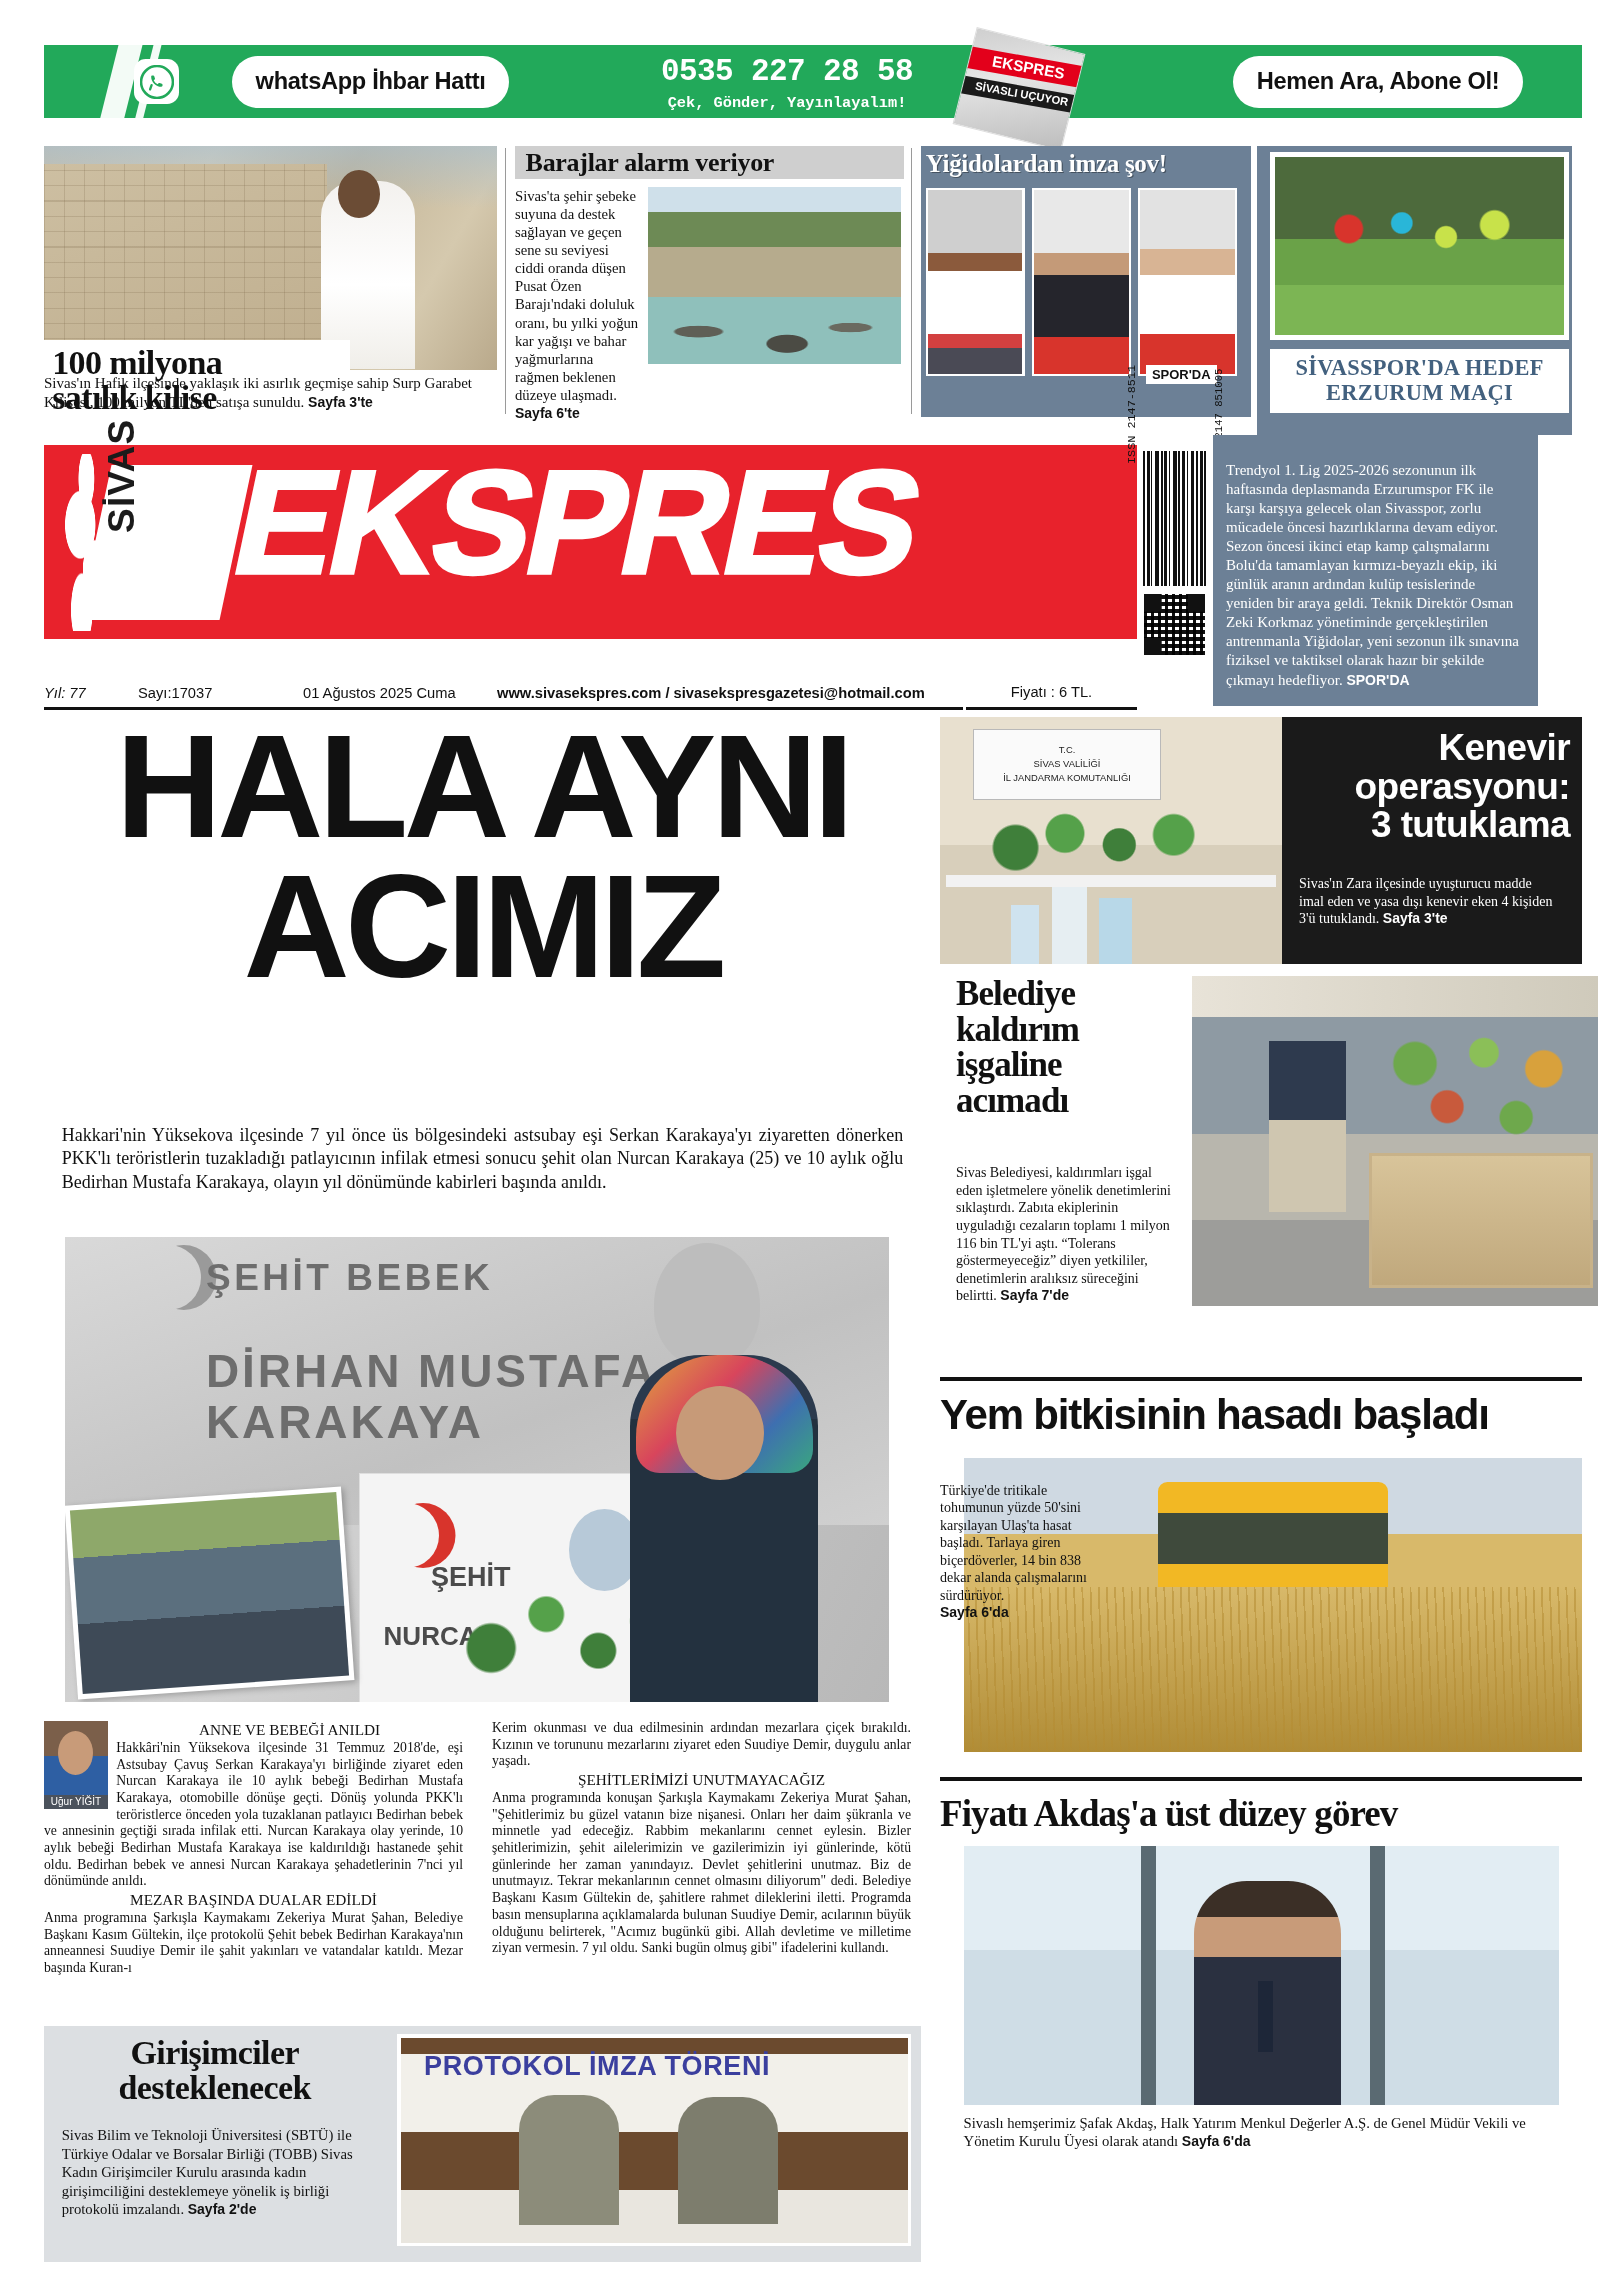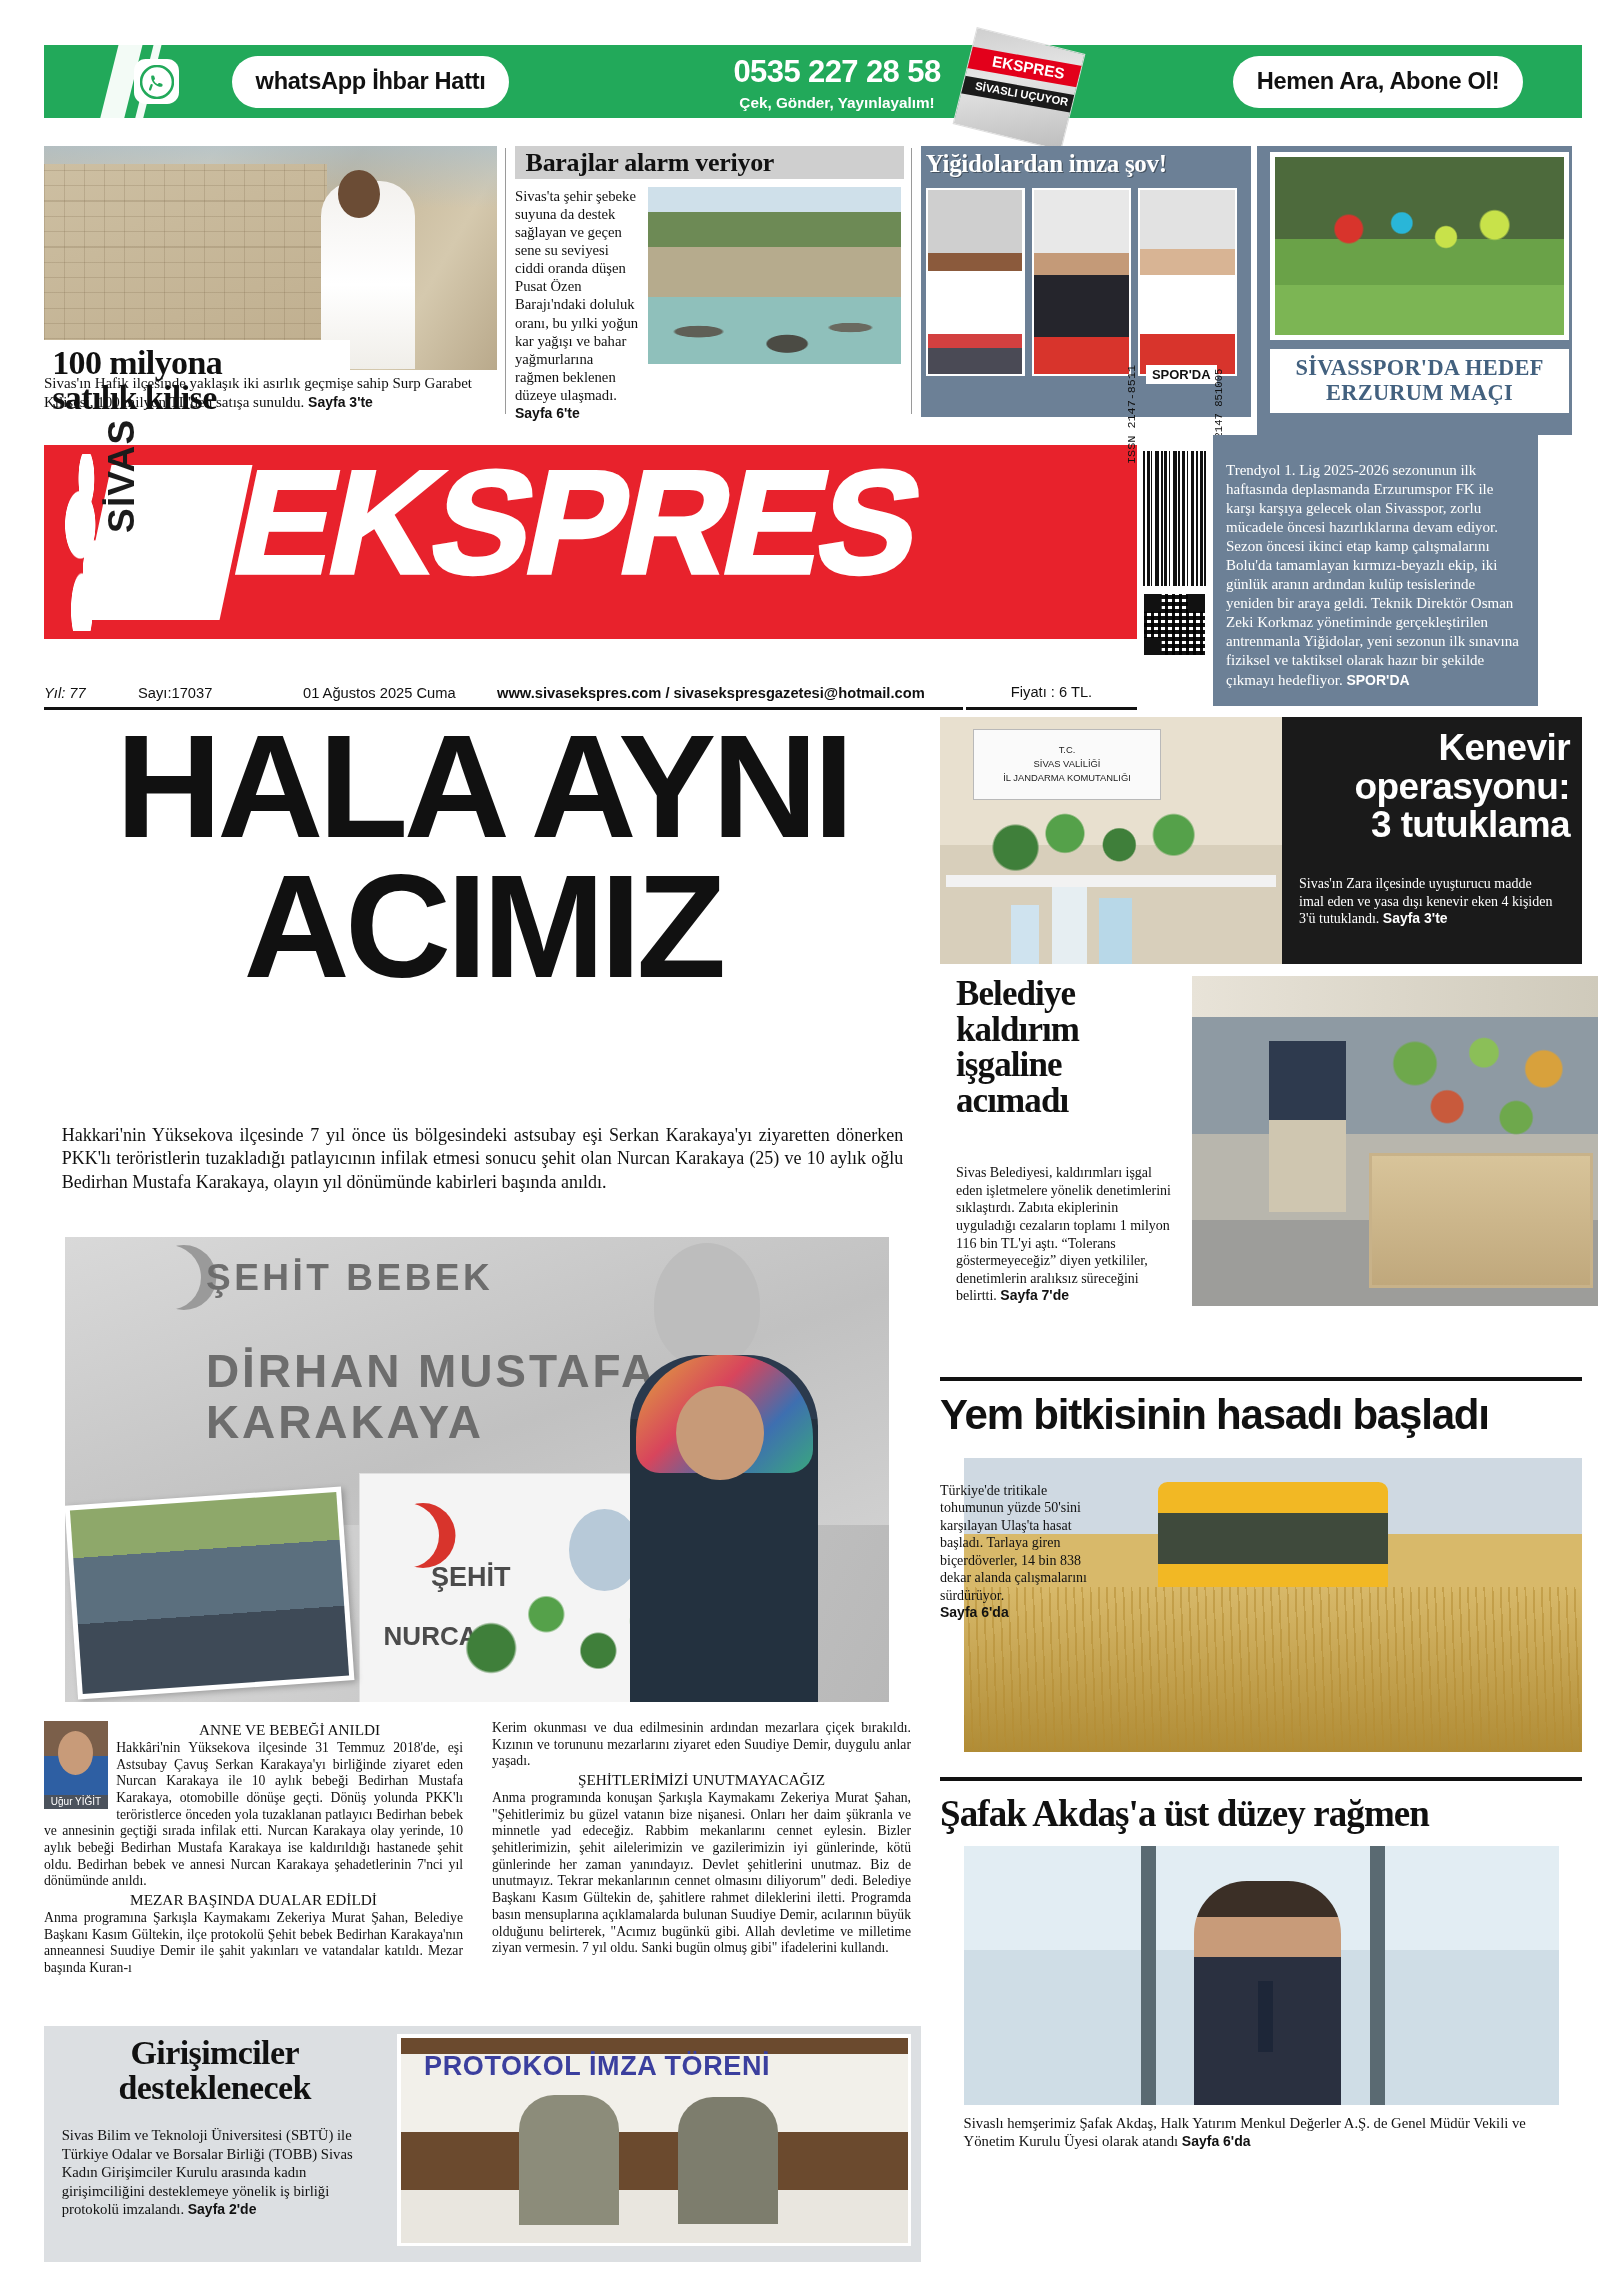--- a/index.html
+++ b/index.html
@@ -41,23 +41,23 @@
     background: #ffffff; border-radius: 27px;
     height: 52px; display: flex; align-items: center; justify-content: center;
     padding: 0 23.6px;
     font-family: "Liberation Sans", sans-serif;
     font-weight: bold; font-size: 23.6px; color: #111; white-space: nowrap;
     letter-spacing: -0.3px;
   }
   #ad-pill-left  { position: absolute; left: 188px; top: 10.6px; }
   #ad-pill-right { position: absolute; right: 59px; top: 10.6px; }
   #ad-phone {
-    position: absolute; left: 640px; top: 10.6px; width: 306px;
+    position: absolute; left: 590px; top: 10.6px; width: 306px;
     color: #ffffff; text-align: center;
-    font-family: Liberation Sans, sans-serif;
+    font-family: Liberation Mono, monospace;
   }
   #ad-phone .num { font-size: 31px; font-weight: bold; letter-spacing: -0.6px; line-height: 1.05; }
   #ad-phone .sub { font-size: 15.3px; font-weight: bold; margin-top: 6px; }
   #ad-paper {
     position: absolute; left: 919px; top: -5.9px;
     width: 112px; height: 100px;
     transform: rotate(14deg);
     background: linear-gradient(160deg,#cfcfcf 0%, #e6e6e6 40%, #bdbdbd 100%);
     border: 1.2px solid #dddddd;
     overflow: hidden;
@@ -798,21 +798,21 @@
     <div id="yem-body">
       <div id="yem-photo">
         <div class="harvester"></div>
         <div class="wheat"></div>
       </div>
       <div id="yem-text"><span>Türkiye'de tritikale tohumunun yüzde 50'sini karşılayan Ulaş'ta hasat başladı. Tarlaya giren biçerdöverler, 14 bin 838 dekar alanda çalışmalarını sürdürüyor. </span><br><span class="page-ref">Sayfa 6'da</span></div>
     </div>
   </div>
 
   <div id="safak">
-    <div id="safak-title">Şafak Akdaş'a üst düzey rağmen</div>
+    <div id="safak-title">Fiyatı Akdaş'a üst düzey görev</div>
     <div id="safak-photo">
       <div class="mullion1"></div>
       <div class="mullion2"></div>
       <div class="person"></div>
       <div class="tie"></div>
     </div>
     <div id="safak-caption"><span>Sivaslı hemşerimiz Şafak Akdaş,  Halk Yatırım Menkul Değerler A.Ş. de Genel Müdür Vekili ve Yönetim Kurulu Üyesi olarak atandı </span><span class="page-ref">Sayfa 6'da</span></div>
   </div>
 
 </div>

